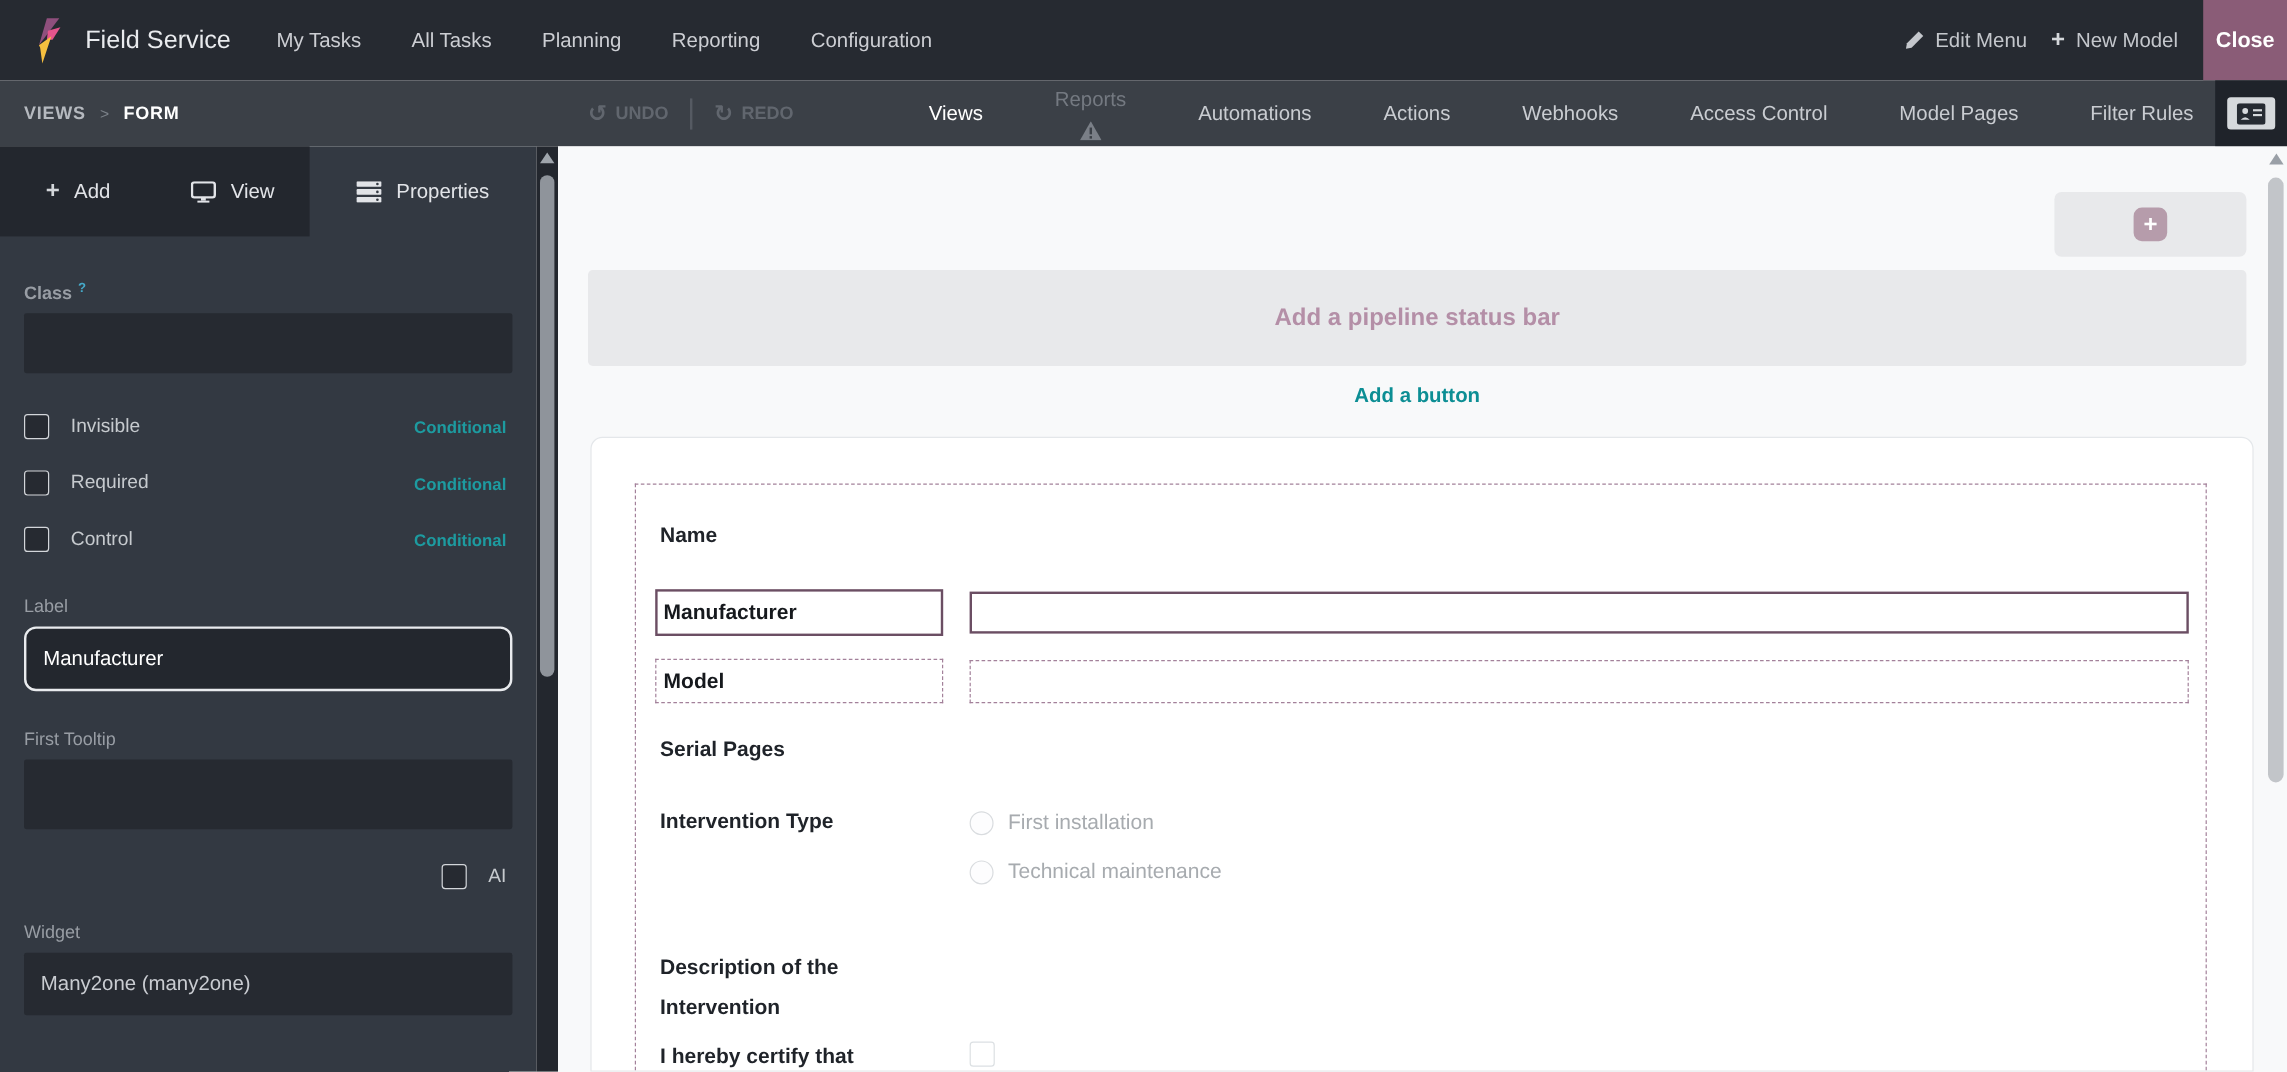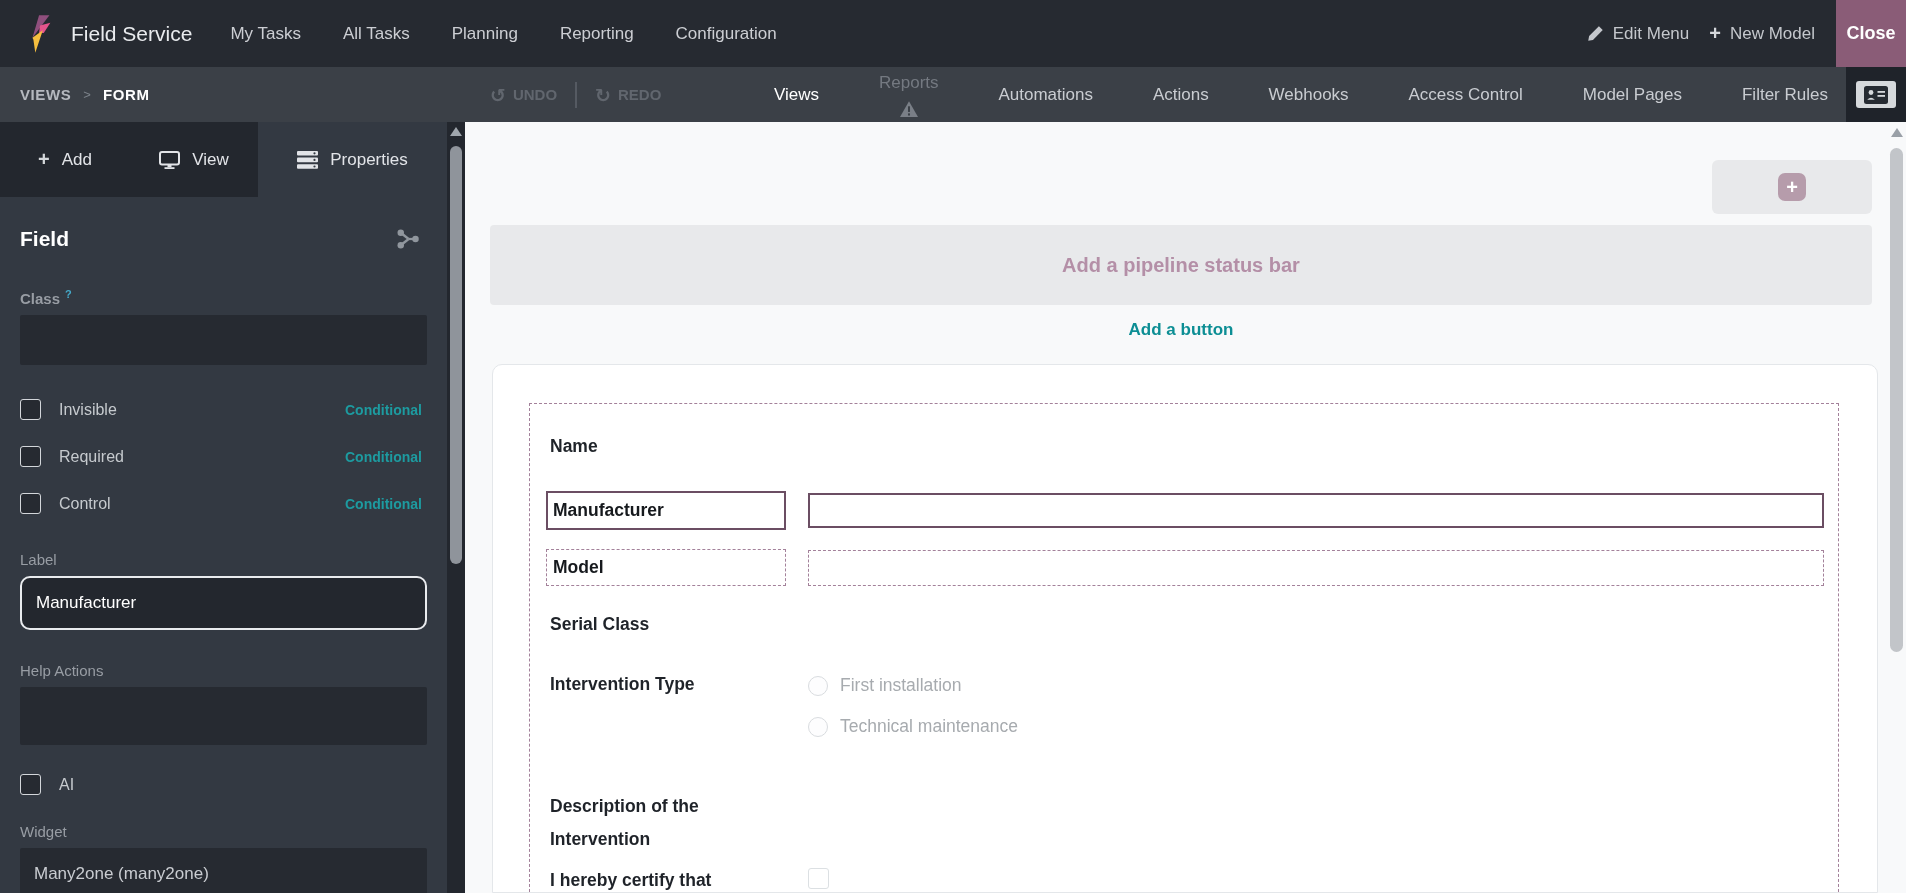--- a/index.html
+++ b/index.html
@@ -54,21 +54,21 @@
     color:#e2e4e8; font-size:17px; cursor:pointer; }
   .stab-dark { background:#23272e; }
   .stab.add { width:130px; } .stab.view { width:128px; }
   .stab.props { flex:1; }
   .field-head { display:flex; align-items:center; justify-content:space-between;
     margin:30px 26px 0 20px; }
   .field-title { color:#fff; font-size:21px; font-weight:bold; }
   .s-label { color:#989da4; font-size:15px; margin:0 20px; }
   .s-label sup { color:#45a9c9; font-size:11px; margin-left:5px; }
   .s-input { margin:8px 20px 0; height:50px; background:#262a31; border-radius:2px; }
-  .chk-row { display:flex; align-items:center; margin:0 25px 0 20px; height:27px; }
+  .chk-row { display:flex; align-items:center; margin:0 25px 0 20px; height:27px;justify-content:flex-end; }
   .chk { width:21px; height:21px; background:#262a31; border:1.5px solid #d3d6da;
     border-radius:3px; flex:none; cursor:pointer; }
   .chk-lab { color:#c6cace; font-size:16px; margin-left:18px; }
   .chk-link { margin-left:auto; color:#1d9ba0; font-size:14px; font-weight:bold; cursor:pointer; }
   .label-input { margin:8px 20px 0; height:54px; background:#23272e;
     border:2px solid #e9ebee; border-radius:10px; width:407px; color:#fff; font-size:17px;
     padding-left:14px; font-family:"Liberation Sans",sans-serif; outline:none; }
   .widget-sel { margin:8px 20px 0; height:52px; background:#262a31; border-radius:2px;
     color:#c9ccd1; font-size:17px; display:flex; align-items:center; padding-left:14px;
     cursor:pointer; }
@@ -222,31 +222,20 @@
         <rect x="0" y="6.6" width="21" height="4.6" rx="1" fill="#e2e4e8"></rect>
         <rect x="0" y="13.2" width="21" height="4.6" rx="1" fill="#e2e4e8"></rect>
         <circle cx="17.5" cy="2.3" r="1.1" fill="#333942"></circle>
         <circle cx="17.5" cy="8.9" r="1.1" fill="#333942"></circle>
         <circle cx="17.5" cy="15.5" r="1.1" fill="#333942"></circle>
       </svg>
       <span>Properties</span>
     </div>
   </div>
 
-  <div class="field-head">
-    <div class="field-title">Field</div>
-    <svg width="26" height="20" viewBox="0 0 18 16">
-      <line x1="3.2" y1="3" x2="9.5" y2="8" stroke="#90969d" stroke-width="1.8"></line>
-      <line x1="3.2" y1="13" x2="9.5" y2="8" stroke="#90969d" stroke-width="1.8"></line>
-      <line x1="9.5" y1="8" x2="15" y2="8" stroke="#90969d" stroke-width="1.8"></line>
-      <circle cx="3.2" cy="3" r="2.6" fill="#90969d"></circle>
-      <circle cx="3.2" cy="13" r="2.6" fill="#90969d"></circle>
-      <circle cx="15" cy="8" r="2.6" fill="#90969d"></circle>
-    </svg>
-  </div>
 
   <div class="s-label" style="margin-top:37px;font-weight:bold;">
     <span>Class</span><sup>?</sup>
   </div>
   <div class="s-input"></div>
 
   <div class="chk-row" style="margin-top:31px;">
     <div class="chk"></div>
     <div class="chk-lab">Invisible</div>
     <div class="chk-link">Conditional</div>
@@ -258,21 +247,21 @@
   </div>
   <div class="chk-row" style="margin-top:20px;">
     <div class="chk"></div>
     <div class="chk-lab">Control</div>
     <div class="chk-link">Conditional</div>
   </div>
 
   <div class="s-label" style="margin-top:34px;">Label</div>
   <input class="label-input" value="Manufacturer" style="">
 
-  <div class="s-label" style="margin-top:32px;">Help Actions</div>
+  <div class="s-label" style="margin-top:32px;">First Tooltip</div>
   <div class="s-input" style="height:58px;"></div>
 
   <div class="chk-row" style="margin-top:26px;">
     <div class="chk"></div>
     <div class="chk-lab">AI</div>
   </div>
 
   <div class="s-label" style="margin-top:25px;">Widget</div>
   <div class="widget-sel">Many2one (many2one)</div>
 </div>
@@ -301,21 +290,21 @@
       <div class="lblbox-sel">
         <span>Manufacturer</span>
       </div>
       <div class="inpbox-sel"></div>
 
       <div class="lblbox-dash">
         <span>Model</span>
       </div>
       <div class="inpbox-dash"></div>
 
-      <div class="f-label" style="top:210px;">Serial Class</div>
+      <div class="f-label" style="top:210px;">Serial Pages</div>
 
       <div class="f-label" style="top:270px;">Intervention Type</div>
       <div class="radio-row" style="top:271px;">
         <div class="radio"></div>
         <div class="radio-lab">First installation</div>
       </div>
       <div class="radio-row" style="top:312px;">
         <div class="radio"></div>
         <div class="radio-lab">Technical maintenance</div>
       </div>

